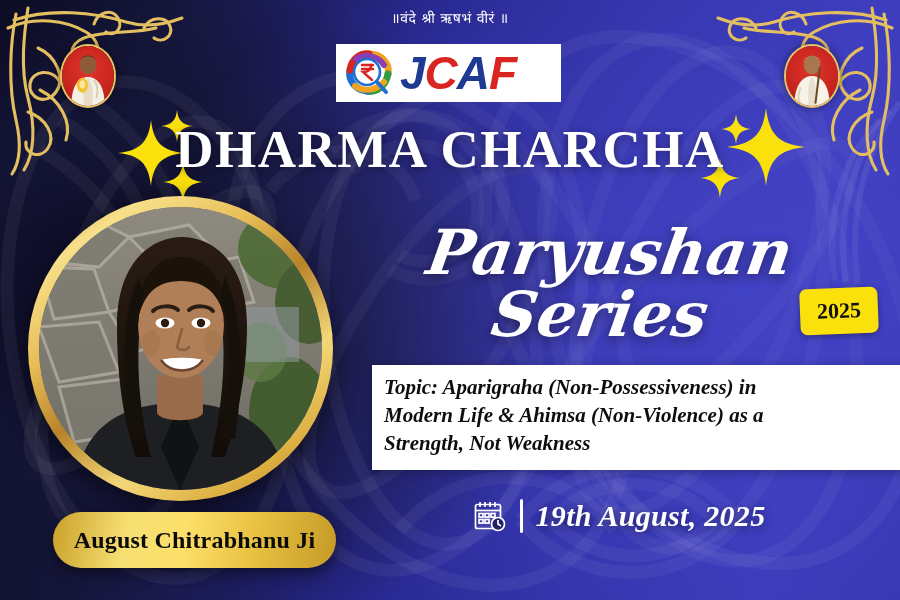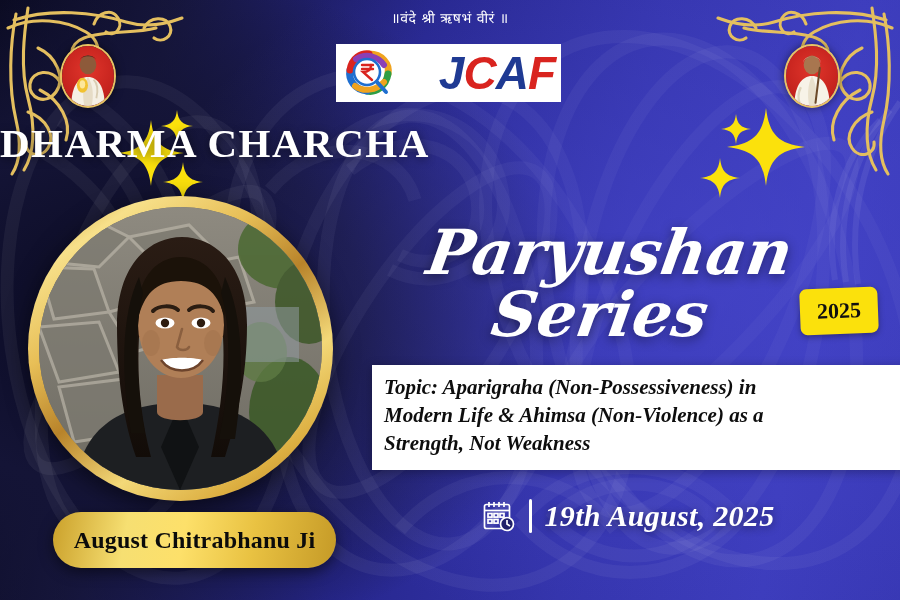--- a/index.html
+++ b/index.html
@@ -31,36 +31,36 @@
   .monk svg{position:absolute;inset:0;width:100%;height:100%;}
   
   .sanskrit{
     position:absolute;top:8px;left:0;right:0;text-align:center;
     color:#ffffff;font-size:14px;letter-spacing:.5px;
     font-family:"DejaVu Sans",sans-serif;
   }
   
   .logo-box{
     position:absolute;left:336px;top:44px;width:225px;height:58px;
-    background:#ffffff;display:flex;align-items:center;gap:4px;padding:0 6px;justify-content:space-between;
+    background:#ffffff;display:flex;align-items:center;gap:4px;padding:0 6px;
   }
   .logo-mark{width:54px;height:54px;flex:0 0 54px;position:relative;}
   .logo-mark svg{width:100%;height:100%;}
   .logo-text{
     font-family:"Liberation Sans",sans-serif;font-style:italic;font-weight:bold;
     font-size:46px;line-height:1;letter-spacing:-1px;white-space:nowrap;
   }
   .lt-j{color:#1f3a93;}.lt-c{color:#d9241f;}.lt-a{color:#1f3a93;}.lt-f{color:#d9241f;}
   
   .spark{position:absolute;pointer-events:none;}
   .spark svg{display:block;width:100%;height:100%;}
   
   .title{
-    position:absolute;top:119px;left:0;right:0;
-    color:#ffffff;font-size:41px;font-weight:bold;letter-spacing:1.5px;
+    position:absolute;top:119px;left:0;right:0;text-align:center;
+    color:#ffffff;font-size:53px;font-weight:bold;letter-spacing:1.5px;
     text-shadow:0 2px 10px rgba(0,0,0,.45);
   }
   
   .script{
     position:absolute;top:222px;left:350px;width:510px;text-align:center;
     color:#ffffff;font-size:62px;line-height:1;
     font-family:"DejaVu Serif",serif;font-style:italic;font-weight:bold;
     transform:skewX(-9deg);
     text-shadow:0 3px 12px rgba(0,0,0,.45);
   }
@@ -76,21 +76,21 @@
   
   .topic-box{
     position:absolute;left:372px;top:365px;width:550px;padding:9px 12px 12px;
     background:#ffffff;text-align:left;
     color:#0d0d0d;font-size:21px;line-height:1.33;
     font-weight:bold;font-style:italic;
     box-shadow:0 2px 10px rgba(0,0,0,.3);
   }
   
   .date-row{
-    position:absolute;left:381px;top:492px;width:494px;height:48px;
+    position:absolute;left:372px;top:492px;width:494px;height:48px;
     display:flex;align-items:center;justify-content:center;gap:13px;
   }
   .cal-icon{width:34px;height:34px;flex:0 0 34px;}
   .cal-icon svg{width:100%;height:100%;display:block;}
   .date-div{width:3px;height:34px;background:#ffffff;border-radius:2px;flex:0 0 3px;}
   .date-text{
     color:#ffffff;font-size:30px;font-weight:bold;font-style:italic;
     letter-spacing:.3px;text-shadow:0 2px 8px rgba(0,0,0,.45);white-space:nowrap;
   }
   

